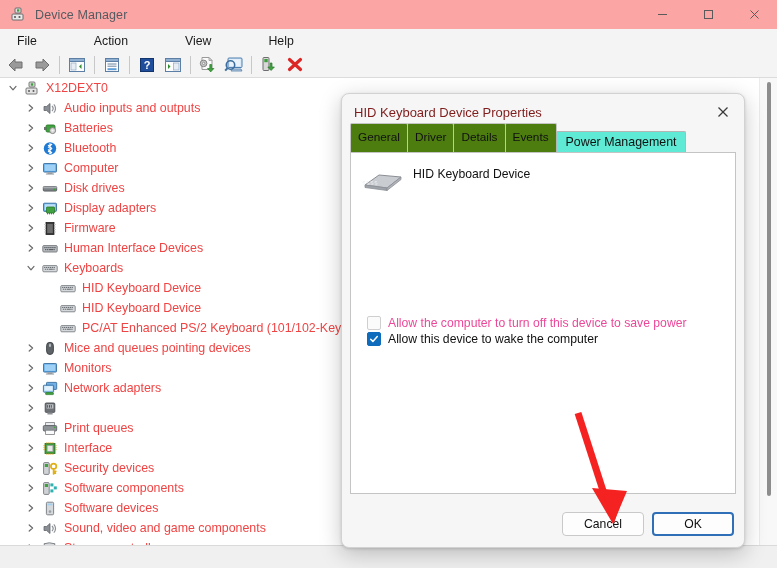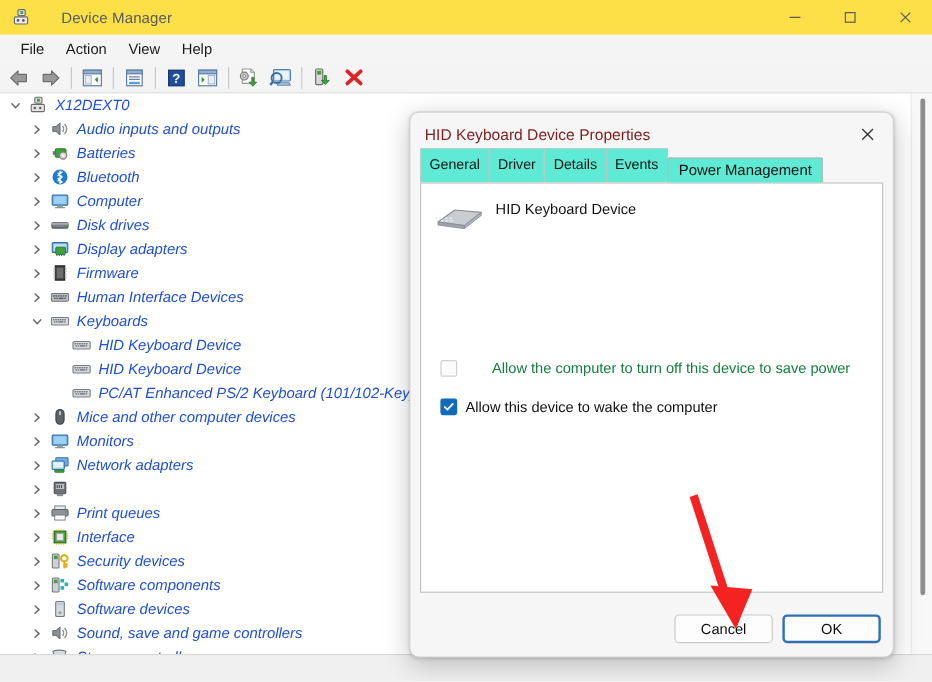--- a/index.html
+++ b/index.html
@@ -13,22 +13,22 @@
   #app {
     position: relative;
     width: 777px; height: 568px;
     background: #ffffff;
     overflow: hidden;
   }
 
   
   .titlebar {
     position: absolute; left: 0; top: 0; width: 777px; height: 29px;
-    background: #fde047;
-    display: flex; align-items: center; gap: 16px;
+    background: #fca5a5;
+    display: flex; align-items: center;
   }
   .title-icon {
     margin-left: 9px; width: 17px; height: 17px;
     position: relative;
   }
   .title-text {
     margin-left: 9px;
     font-size: 12.5px; color: #555b60;
     letter-spacing: .1px;
   }
@@ -42,20 +42,21 @@
     color: #5a5a5a;
   }
   .winbtn svg { display: block; }
 
   
   .menubar {
     position: absolute; left: 0; top: 29px; width: 777px; height: 23px;
     background: #f4f4f4;
     display: flex; align-items: center;
     padding-left: 8px;
+    gap: 39px;
   }
   .menuitem {
     font-size: 12.3px; color: #1a1a1a;
     padding: 2px 9px;
     white-space: nowrap;
   }
 
   
   .toolbar {
     position: absolute; left: 0; top: 52px; width: 777px; height: 26px;
@@ -74,24 +75,23 @@
 
   
   .treepanel {
     position: absolute; left: 0; top: 78px;
     width: 759px; height: 467px;
     background: #ffffff;
     overflow: hidden;
   }
   .treerow {
     height: 20px;
-    display: flex; align-items: flex-start;
-    font-size: 12.4px; color: #1d4ed8;
+    display: flex; align-items: center;
+    font-size: 12.4px; color: #ef4444;
     white-space: nowrap;
-    font-style: italic;
   }
   .chev {
     width: 18px; height: 20px;
     display: flex; align-items: center; justify-content: center;
     color: #6a6a6a; flex: 0 0 auto;
   }
   .chev svg { display: block; }
   .ticon {
     width: 20px; height: 18px; flex: 0 0 auto;
     display: flex; align-items: center; justify-content: center;
@@ -144,21 +144,21 @@
 
   .tabstrip {
     position: absolute; left: 8px; top: 38px;
     height: 20px;
     display: flex; align-items: flex-end;
   }
   .tab {
     height: 29px;
     padding: 12px 7px;
     font-size: 11.8px; color: #111;
-    background: #5eead4;
+    background: #4d7c0f;
     border: 1px solid #c4c4c4;
     border-bottom: none;
     border-top-left-radius: 2px; border-top-right-radius: 2px;
     display: flex; align-items: center;
     margin-right: -1px;
     line-height: 1;
   }
   .tab.active {
     height: 21px;
     background: #5eead4;
@@ -184,21 +184,21 @@
   .dev-name {
     margin-left: 8px; margin-top: 2px;
     font-size: 12.2px; color: #111;
   }
 
   .chk-row {
     position: absolute; left: 16px;
     display: flex; align-items: center;
     font-size: 12.2px;
   }
-  .chk-row.r1 { top: 147px; color: #15803d; gap: 22px; }
+  .chk-row.r1 { top: 163px; color: #ec4899; }
   .chk-row.r2 { top: 179px; color: #111; }
   .cbox {
     width: 14px; height: 14px; flex: 0 0 auto;
     margin-right: 7px;
     border-radius: 2px;
   }
   .cbox.off { border: 1px solid #cfcfcf; background: #fbfbfb; }
   .cbox.on  {
     background: #0f6cbd; border: 1px solid #0f6cbd;
     display: flex; align-items: center; justify-content: center;
@@ -627,21 +627,21 @@
               <path d="M2.2 1 L5.6 4 L2.2 7" fill="none" stroke="currentColor" stroke-width="1.2" stroke-linecap="round" stroke-linejoin="round"></path>
             </svg>
           </span>
           <span class="ticon">
             <svg width="16" height="15" viewBox="0 0 16 15">
               <rect x="4.6" y="1.3" width="6.8" height="12.2" rx="3.4" fill="#5e6368" stroke="#3c4044" stroke-width=".9"></rect>
               <line x1="8" y1="2.6" x2="8" y2="6" stroke="#cfd2d5" stroke-width=".9"></line>
               <rect x="7.4" y="3.2" width="1.2" height="2.3" rx=".6" fill="#cfd2d5"></rect>
             </svg>
           </span>
-          <span class="tlabel">Mice and other computer devices</span>
+          <span class="tlabel">Mice and queues pointing devices</span>
         </div>
         <div class="treerow" style="padding-left: 22px;">
           <span class="chev">
             <svg width="8" height="8" viewBox="0 0 8 8">
               <path d="M2.2 1 L5.6 4 L2.2 7" fill="none" stroke="currentColor" stroke-width="1.2" stroke-linecap="round" stroke-linejoin="round"></path>
             </svg>
           </span>
           <span class="ticon">
             <svg width="16" height="15" viewBox="0 0 16 15">
               <rect x="1.5" y="2.5" width="13" height="8.6" rx=".8" fill="#5aa8e8" stroke="#3a6f9e" stroke-width=".9"></rect>
@@ -787,21 +787,21 @@
               <path d="M2.2 1 L5.6 4 L2.2 7" fill="none" stroke="currentColor" stroke-width="1.2" stroke-linecap="round" stroke-linejoin="round"></path>
             </svg>
           </span>
           <span class="ticon">
             <svg width="16" height="15" viewBox="0 0 16 15">
               <path d="M2 5.5 h2.6 L8 2.5 v10 L4.6 9.5 H2 z" fill="#8b8f96" stroke="#61656b" stroke-width=".8" stroke-linejoin="round"></path>
               <path d="M10 5 a3.6 3.6 0 0 1 0 5" fill="none" stroke="#8b8f96" stroke-width="1.2"></path>
               <path d="M11.8 3.3 a6 6 0 0 1 0 8.4" fill="none" stroke="#8b8f96" stroke-width="1.2"></path>
             </svg>
           </span>
-          <span class="tlabel">Sound, save and game controllers</span>
+          <span class="tlabel">Sound, video and game components</span>
         </div>
         <div class="treerow" style="padding-left: 22px;">
           <span class="chev">
             <svg width="8" height="8" viewBox="0 0 8 8">
               <path d="M2.2 1 L5.6 4 L2.2 7" fill="none" stroke="currentColor" stroke-width="1.2" stroke-linecap="round" stroke-linejoin="round"></path>
             </svg>
           </span>
           <span class="ticon">
             <svg width="16" height="15" viewBox="0 0 16 15">
               <path d="M2 2.8 q5-2 11 0 l-1.6 4.6 q-3.8-1.3-7.8 0 z" fill="#d8dbde" stroke="#74787d" stroke-width=".9"></path>

